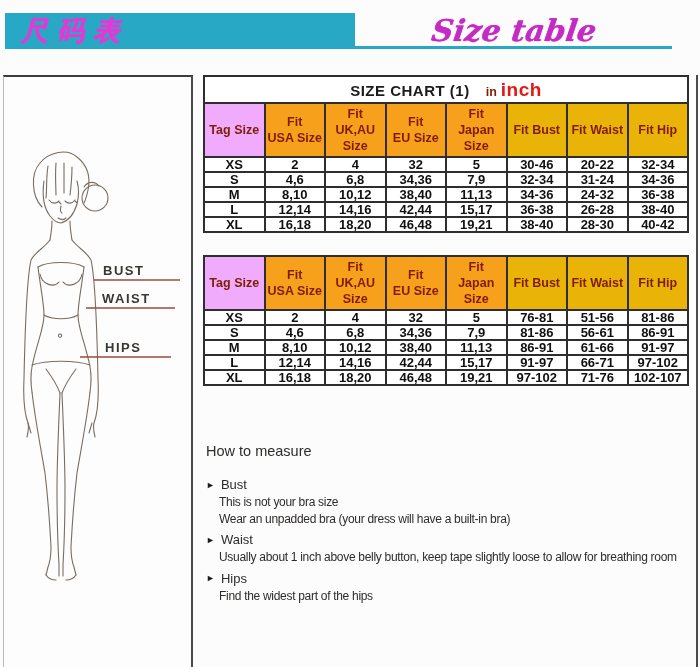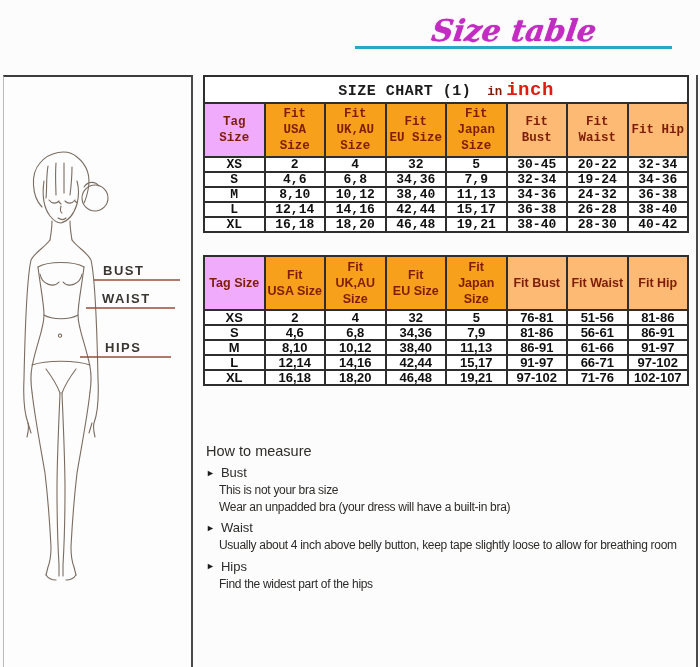--- a/index.html
+++ b/index.html
@@ -57,40 +57,43 @@
   td.title-cell{height:25px;background:#ffffff;white-space:nowrap;}
   .t-main{font-size:15px;font-weight:bold;color:#1b1b1b;letter-spacing:0.5px;}
   .t-in{font-size:12.5px;font-weight:bold;color:#7e1d04;margin-left:16px;margin-right:4px;}
   .t-unit{font-size:19px;font-weight:bold;color:#e11b12;letter-spacing:0.5px;}
   td.hdr{
     height:52px;font-weight:bold;color:#7e1d04;font-size:12.5px;
     white-space:pre-line;line-height:1.3;
   }
   td.teal{background:#f0abfc;}
   td.orange{background:#f7a01b;}
-  td.yellow{background:#fdba74;}
+  td.yellow{background:#eab308;}
   td.cell{height:12px;font-size:13px;font-weight:bold;color:#101010;line-height:1;}
   
   .howto{
     position:absolute;left:206px;top:443px;width:494px;color:#2e2c2a;
   }
-  .howto-title{font-size:14.5px;margin-bottom:6px;}
+  .howto-title{font-size:14.5px;margin-bottom:18px;}
   .howto-section{margin-top:5px;}
   .howto-heading{font-size:13px;display:flex;align-items:center;margin-bottom:2px;}
   .bullet{font-size:9px;margin-right:6px;color:#1c1c1c;}
   .howto-line{
     font-size:12px;line-height:16.5px;margin-left:13px;white-space:nowrap;
     letter-spacing:-0.3px;
   }
 </style>
 </head>
 <body>
 
 <div class="stage">
 
+  <div class="banner-rect">
+    <span class="banner-cn">尺码表</span>
+  </div>
   <div class="banner-en">
     <span>Size table</span>
   </div>
   <div class="banner-line"></div>
 
   <div class="figure-box">
     <svg width="187" height="588" viewBox="0 0 187 588">
       <g fill="none" stroke="#7a6c60" stroke-width="1.1" stroke-linecap="round">
 
         <path d="M38,130 C28,120 26,97 36,86 C45,75 63,71 73,80 C83,88 87,99 84,113 C83,118 82,122 80,126"></path>
@@ -149,21 +152,21 @@
       </g>
 
       <text class="fig-label" x="99" y="198">BUST</text>
       <text class="fig-label" x="98" y="226">WAIST</text>
       <text class="fig-label" x="101" y="275">HIPS</text>
     </svg>
   </div>
 
   <div class="page-edge"></div>
 
-  <table class="size-table" style="top:75px;font-family:Liberation Mono, monospace;">
+  <table class="size-table" style="top:75px;">
       <tbody>
         <tr>
           <td class="title-cell" colspan="8"><span class="t-main">SIZE CHART (1)</span><span class="t-in">in</span><span class="t-unit">inch</span></td>
         </tr>
         <tr>
           <td class="hdr teal">Tag Size</td>
           <td class="hdr orange">Fit
 USA Size</td>
           <td class="hdr orange">Fit
 UK,AU
@@ -176,32 +179,32 @@
           <td class="hdr yellow">Fit Bust</td>
           <td class="hdr yellow">Fit Waist</td>
           <td class="hdr yellow">Fit Hip</td>
         </tr>
         <tr>
           <td class="cell">XS</td>
           <td class="cell">2</td>
           <td class="cell">4</td>
           <td class="cell">32</td>
           <td class="cell">5</td>
-          <td class="cell">30-45</td>
+          <td class="cell">30-46</td>
           <td class="cell">20-22</td>
           <td class="cell">32-34</td>
         </tr>
         <tr>
           <td class="cell">S</td>
           <td class="cell">4,6</td>
           <td class="cell">6,8</td>
           <td class="cell">34,36</td>
           <td class="cell">7,9</td>
           <td class="cell">32-34</td>
-          <td class="cell">19-24</td>
+          <td class="cell">31-24</td>
           <td class="cell">34-36</td>
         </tr>
         <tr>
           <td class="cell">M</td>
           <td class="cell">8,10</td>
           <td class="cell">10,12</td>
           <td class="cell">38,40</td>
           <td class="cell">11,13</td>
           <td class="cell">34-36</td>
           <td class="cell">24-32</td>
@@ -309,21 +312,21 @@
             <span>Bust</span>
           </div>
           <div class="howto-line">This is not your bra size</div>
           <div class="howto-line">Wear an unpadded bra (your dress will have a built-in bra)</div>
         </div>
         <div class="howto-section">
           <div class="howto-heading">
             <span class="bullet">►</span>
             <span>Waist</span>
           </div>
-          <div class="howto-line">Usually about 4 inch above belly button, keep tape slightly loose to allow for breathing room</div>
+          <div class="howto-line">Usually about 1 inch above belly button, keep tape slightly loose to allow for breathing room</div>
         </div>
         <div class="howto-section">
           <div class="howto-heading">
             <span class="bullet">►</span>
             <span>Hips</span>
           </div>
           <div class="howto-line">Find the widest part of the hips</div>
         </div>
       </div>
   </div>

